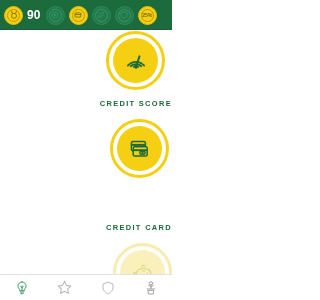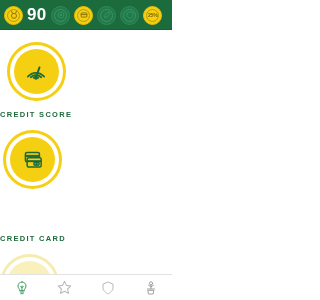--- a/index.html
+++ b/index.html
@@ -54,40 +54,40 @@
     width: 13px;
     height: 13px;
     border-radius: 50%;
     box-sizing: border-box;
   }
   .badge.on .ring { border: 1.2px solid #b99b06; }
   .badge.off .ring { border: 1.2px solid #35976a; }
   .badge svg { position: absolute; }
   .score {
     color: #ffffff;
-    font-size: 17px;
+    font-size: 12px;
     font-weight: bold;
     margin: 0 5px 0 4px;
     letter-spacing: 0.2px;
   }
   .badge-pct {
     font-size: 5.2px;
     font-weight: bold;
     color: #7a6504;
     letter-spacing: -0.2px;
   }
   .hspace { flex: 0 0 4px; }
 
   
   .main {
     height: 245px;
     display: flex;
     flex-direction: column;
-    align-items: flex-start;
-    padding-top: 12px;
+    align-items: flex-end;
+    padding-top: 1px;
     box-sizing: border-box;
   }
   .tile {
     display: flex;
     flex-direction: column;
     align-items: center;
   }
   .tile + .tile { margin-top: 11px; gap: 36px; }
 
   .disc-outer {

